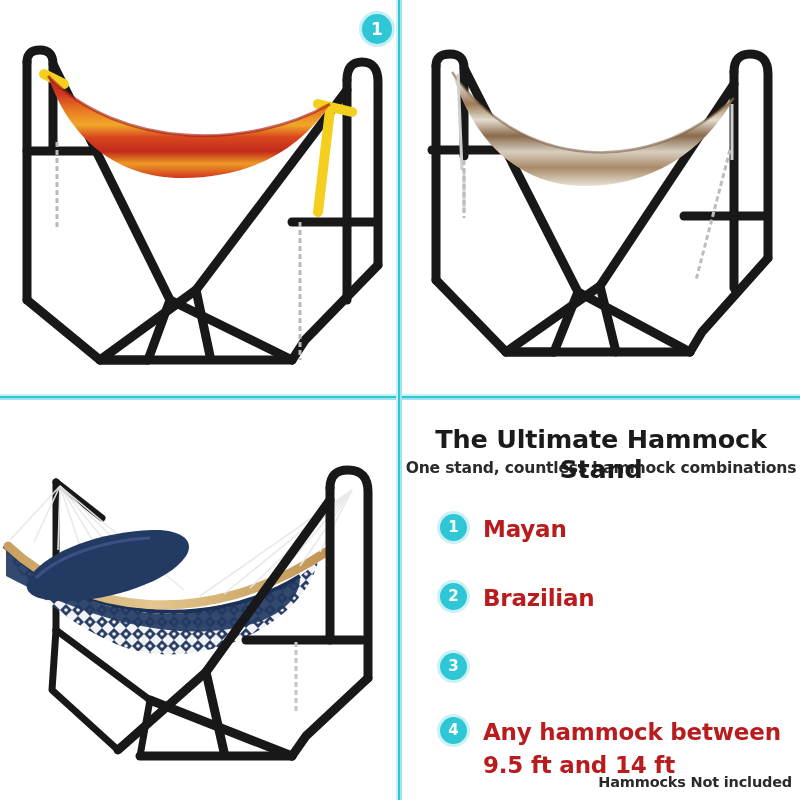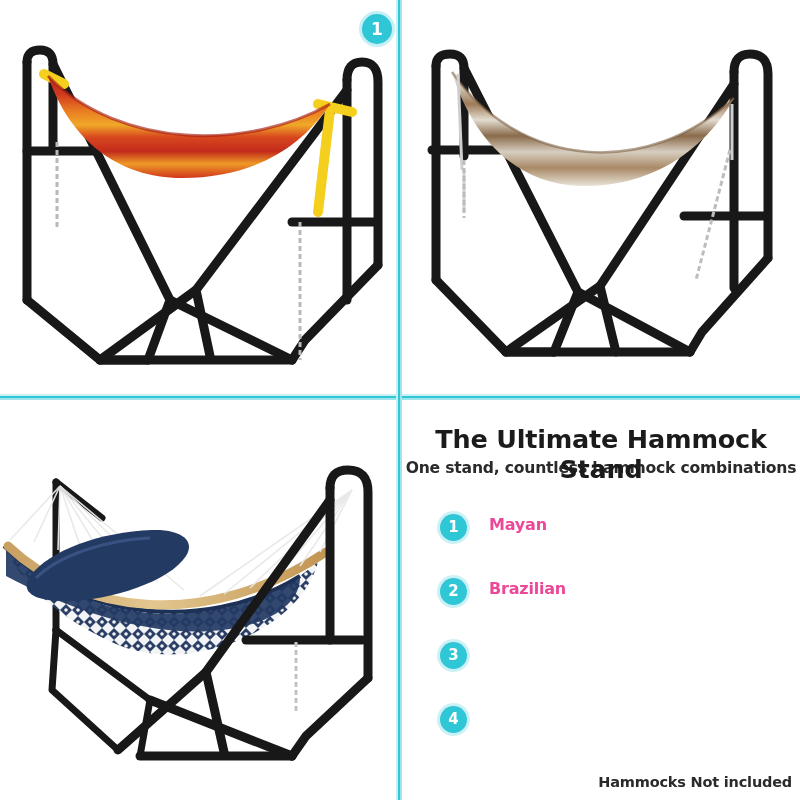--- a/index.html
+++ b/index.html
@@ -46,22 +46,22 @@
 
   #feature-list{position:absolute;left:38px;top:113px;right:6px;}
   .feature-row{position:relative;display:flex;align-items:flex-start;
                margin-bottom:36px;}
   .feature-badge{flex:0 0 auto;width:27px;height:27px;border-radius:50%;
                background:#2fc6d6;color:#ffffff;font-size:15px;font-weight:bold;
                display:flex;align-items:center;justify-content:center;
                box-shadow:0 0 0 3px rgba(47,198,214,.25);
                font-family:"DejaVu Sans",sans-serif;line-height:1;
                margin-top:1px;}
-  .feature-label{margin-left:22px;font-size:16px;font-weight:bold;
-               color:#ec4899;line-height:1.45;max-width:300px;
+  .feature-label{margin-left:16px;font-size:23px;font-weight:bold;
+               color:#b91c1c;line-height:1.45;max-width:300px;
                font-family:"DejaVu Sans",sans-serif;letter-spacing:-.2px;}
 
   #disclaimer{position:absolute;right:8px;bottom:10px;font-size:14.5px;
               font-weight:bold;color:#2a2a2a;
               font-family:"DejaVu Sans",sans-serif;letter-spacing:-.2px;margin-top:43px;}
 </style>
 </head>
 <body>
 
 <div class="board">
@@ -250,20 +250,21 @@
           <span class="feature-badge">2</span>
           <span class="feature-label">Brazilian</span>
         </div>
 
         <div class="feature-row">
           <span class="feature-badge">3</span>
         </div>
 
         <div class="feature-row">
           <span class="feature-badge">4</span>
+          <span class="feature-label">Any hammock between 9.5 ft and 14 ft</span>
         </div>
 
       </div>
 
       <div id="disclaimer">Hammocks Not included</div>
     </div>
   </div>
 
   <div class="divider" id="divider-h"></div>
   <div class="divider" id="divider-v"></div>

